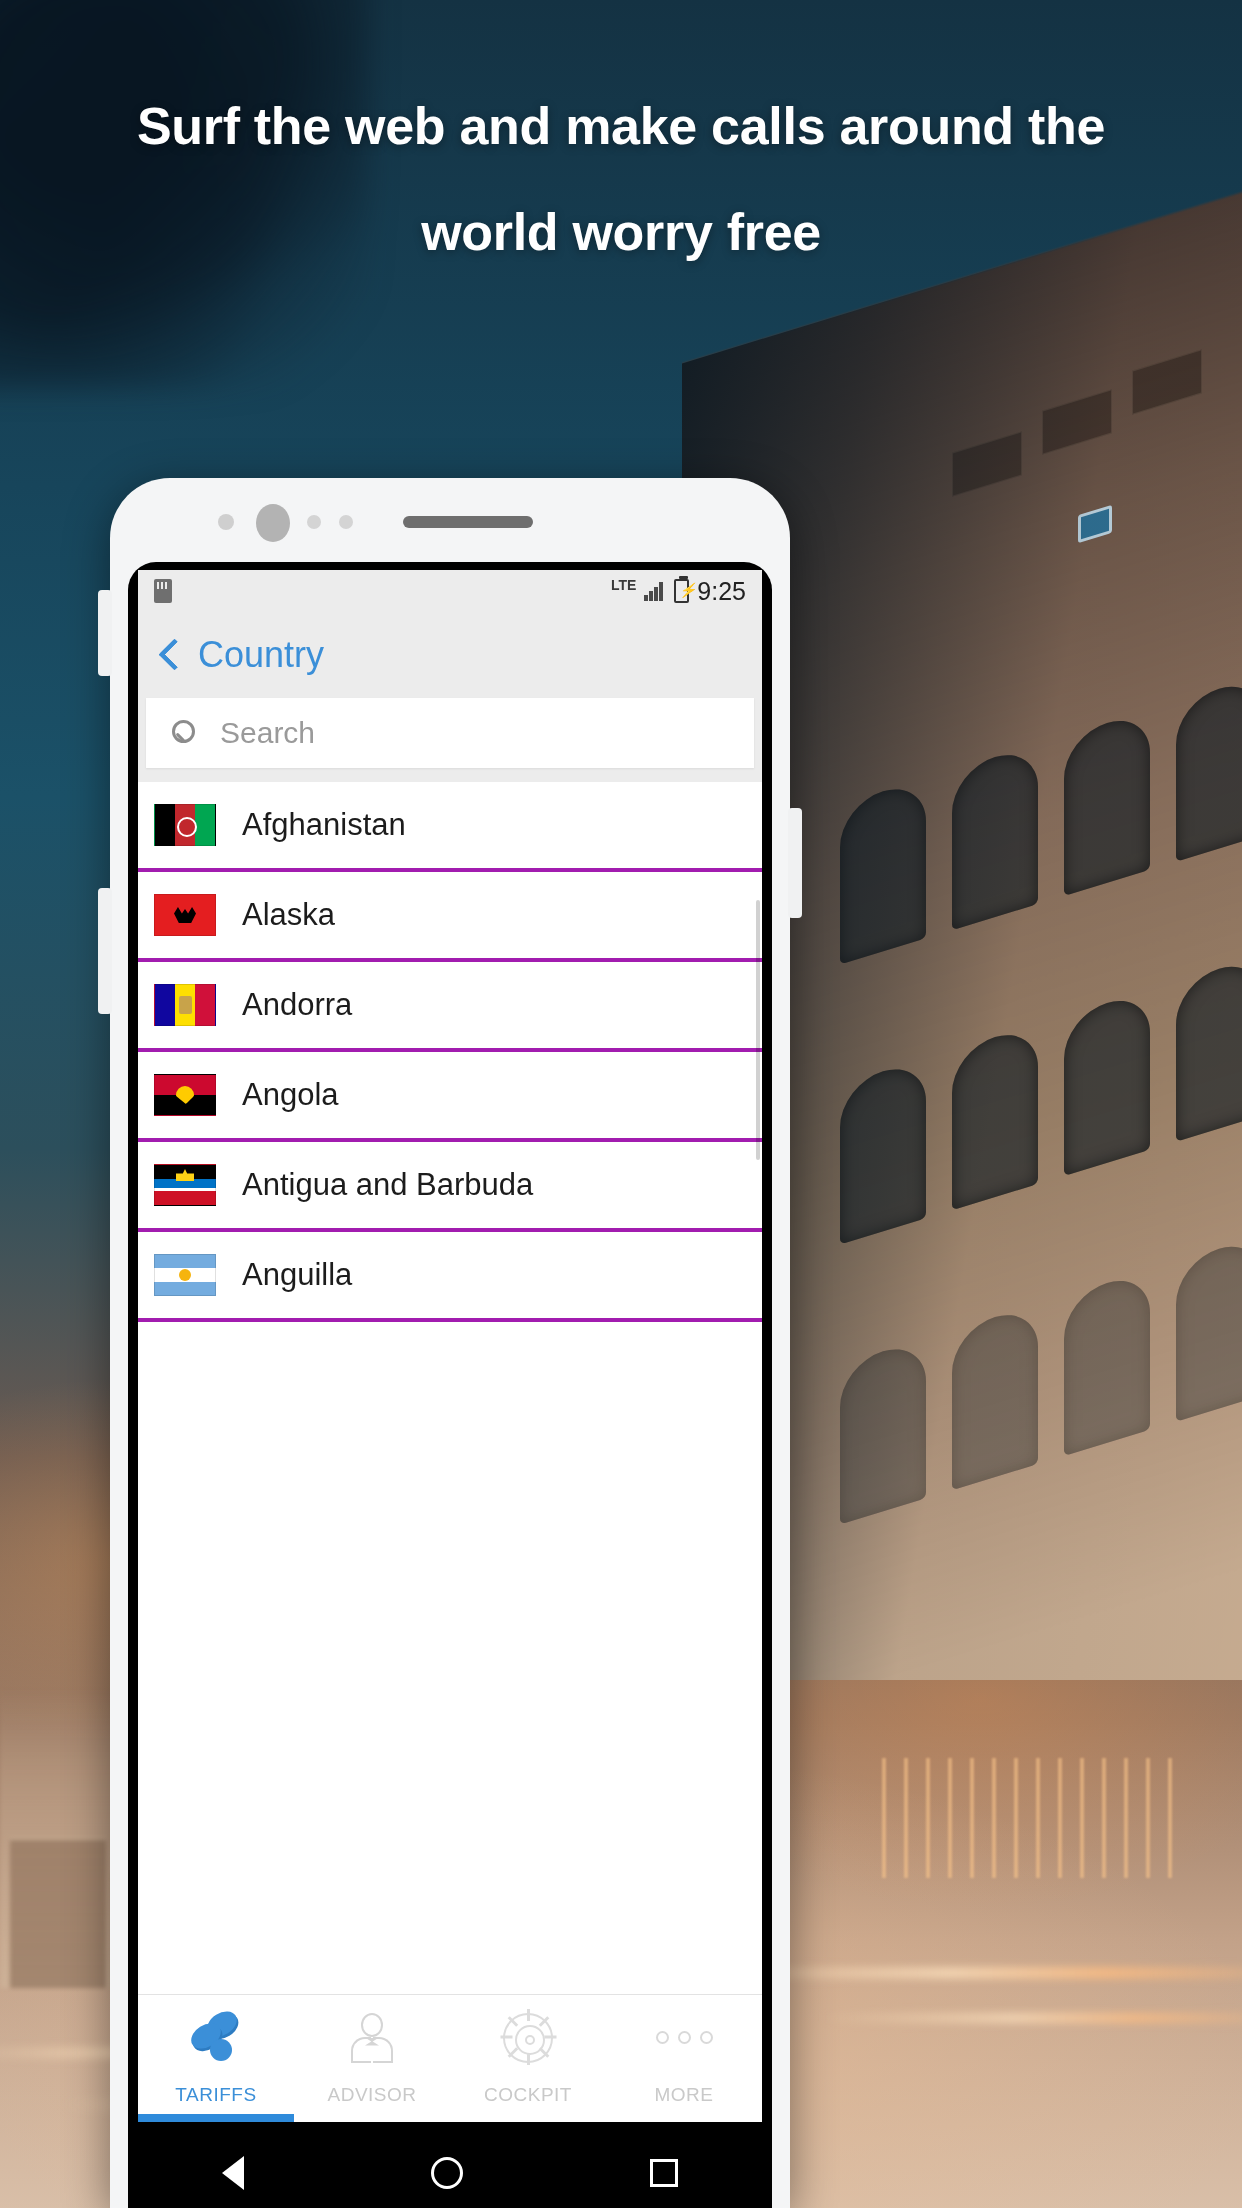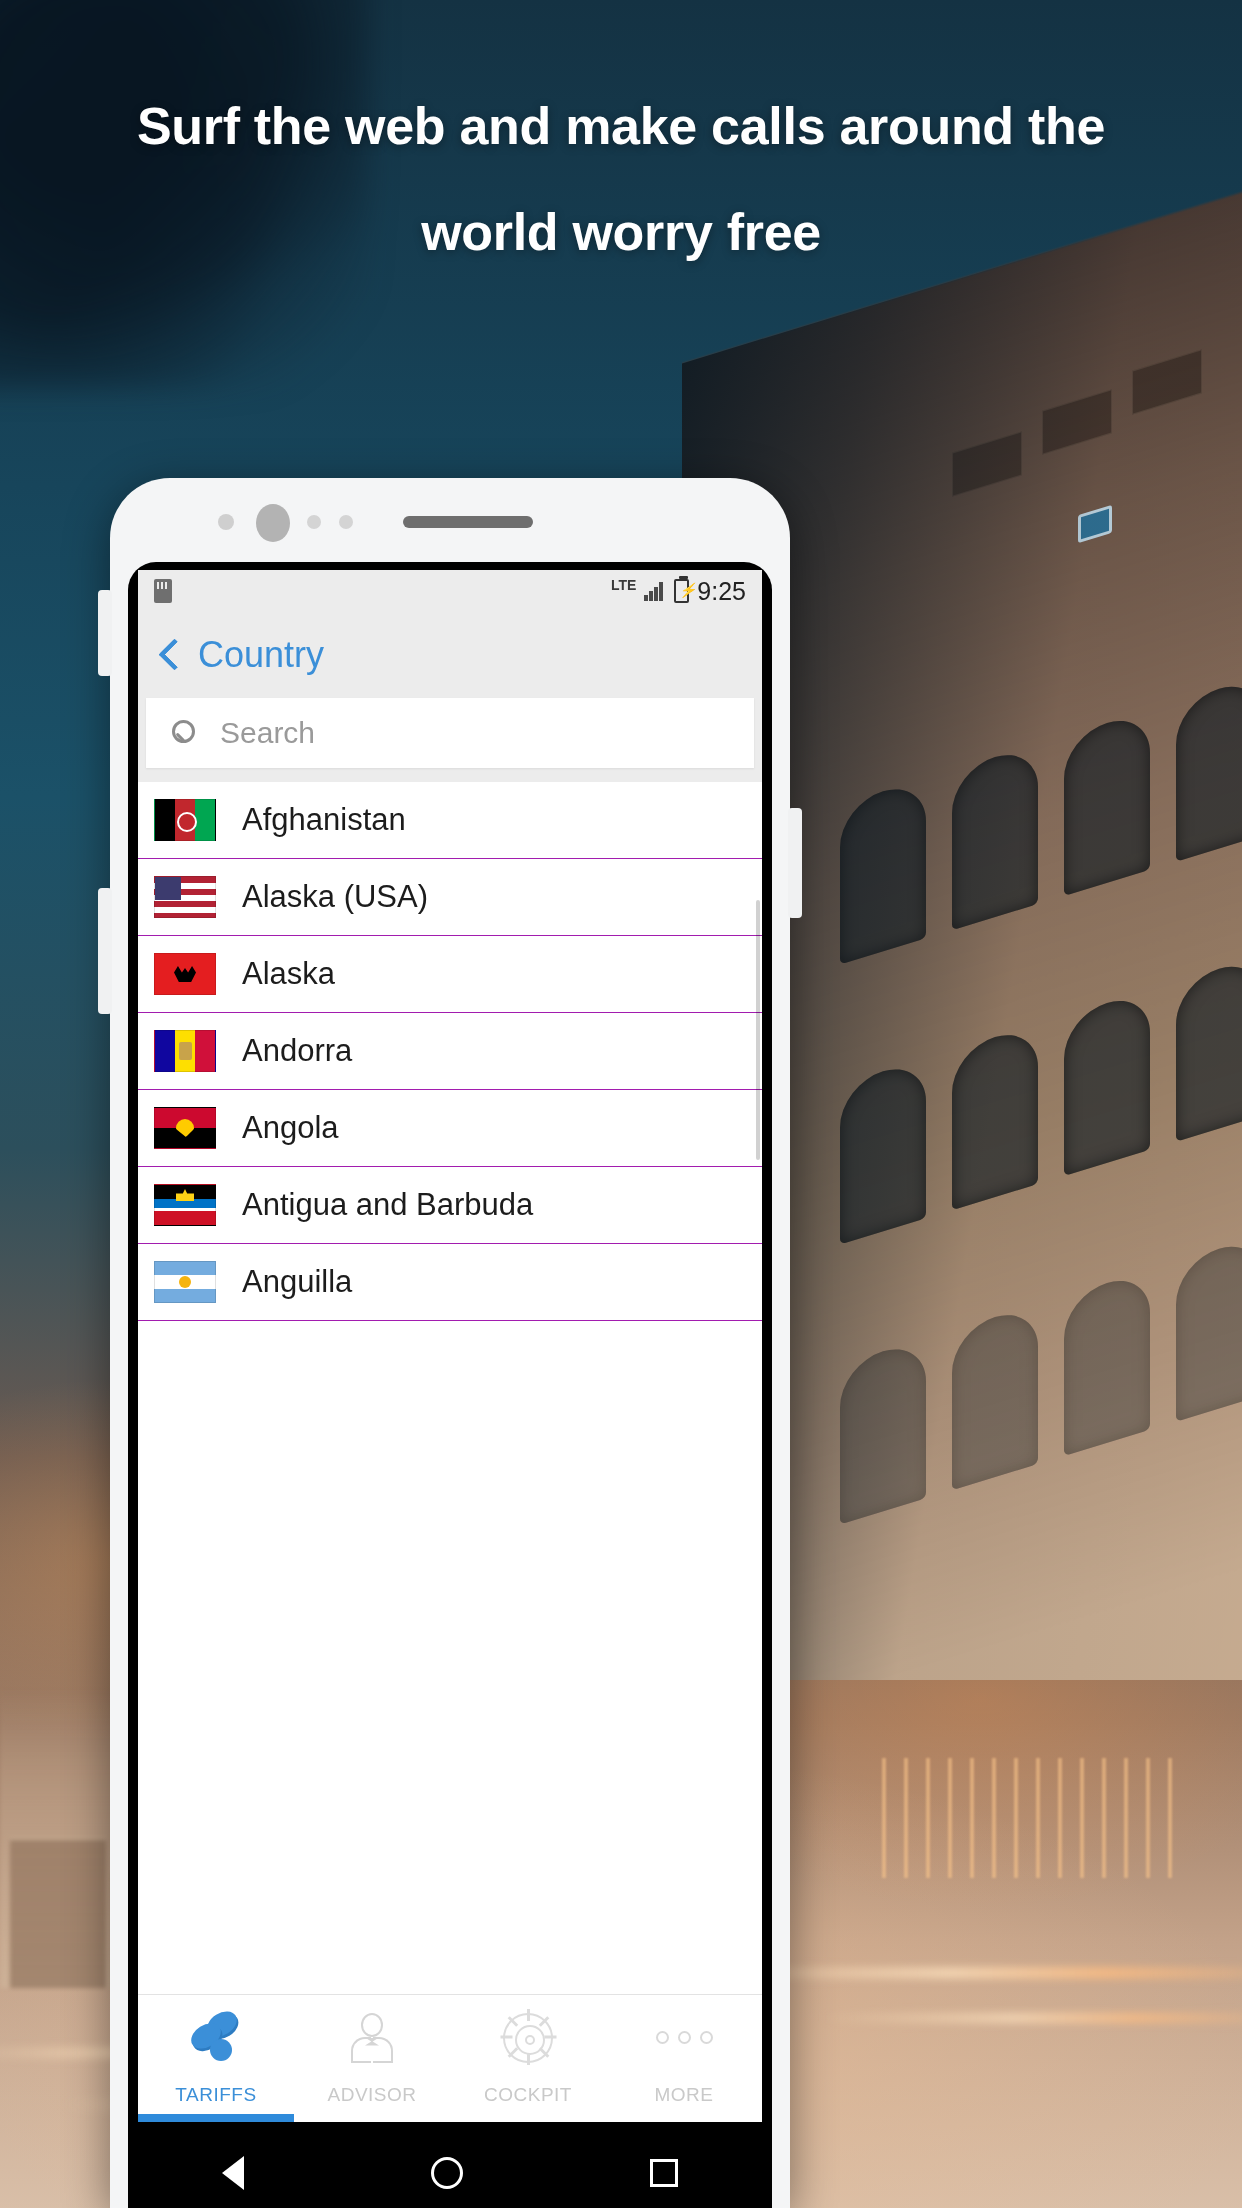--- a/index.html
+++ b/index.html
@@ -184,22 +184,22 @@
   }
   #searchinput {
     border:0; outline:0; margin-left:22px; font-size:30px; color:#333;
     font-family:"Liberation Sans", sans-serif; background:transparent; width:80%;
   }
   #searchinput::placeholder { color:#9a9a9a; }
 
   
   #list { background:#fff; }
   .row {
-    height:77px; display:flex; align-items:center; padding-left:16px;
-    border-bottom:1px solid #a21caf;
+    height:90px; display:flex; align-items:center; padding-left:16px;
+    border-bottom:4px solid #a21caf;
   }
   .flag {
     width:62px; height:42px; flex:0 0 auto; border:1px solid rgba(0,0,0,0.12);
     position:relative; overflow:hidden;
   }
   .cname { font-size:31px; color:#1c1c1c; margin-left:26px; }
 
   
   .f-af { background:linear-gradient(90deg,#000 0 33.3%,#c1272d 33.3% 66.6%,#00a651 66.6% 100%); }
   .f-af:after{content:"";position:absolute;left:50%;top:50%;width:16px;height:16px;margin:-8px 0 0 -8px;border:2px solid #fff;border-radius:50%;}
@@ -373,24 +373,20 @@
           <input id="searchinput" type="text" placeholder="Search" style="">
         </div>
       </div>
 
       <div id="list">
         <div class="row">
           <span class="flag f-af"></span>
           <span class="cname">Afghanistan</span>
         </div>
         <div class="row">
-          <span class="flag f-us"></span>
-          <span class="cname">Alaska (USA)</span>
-        </div>
-        <div class="row">
           <span class="flag f-al"></span>
           <span class="cname">Alaska</span>
         </div>
         <div class="row">
           <span class="flag f-ad"></span>
           <span class="cname">Andorra</span>
         </div>
         <div class="row">
           <span class="flag f-ao"></span>
           <span class="cname">Angola</span>

